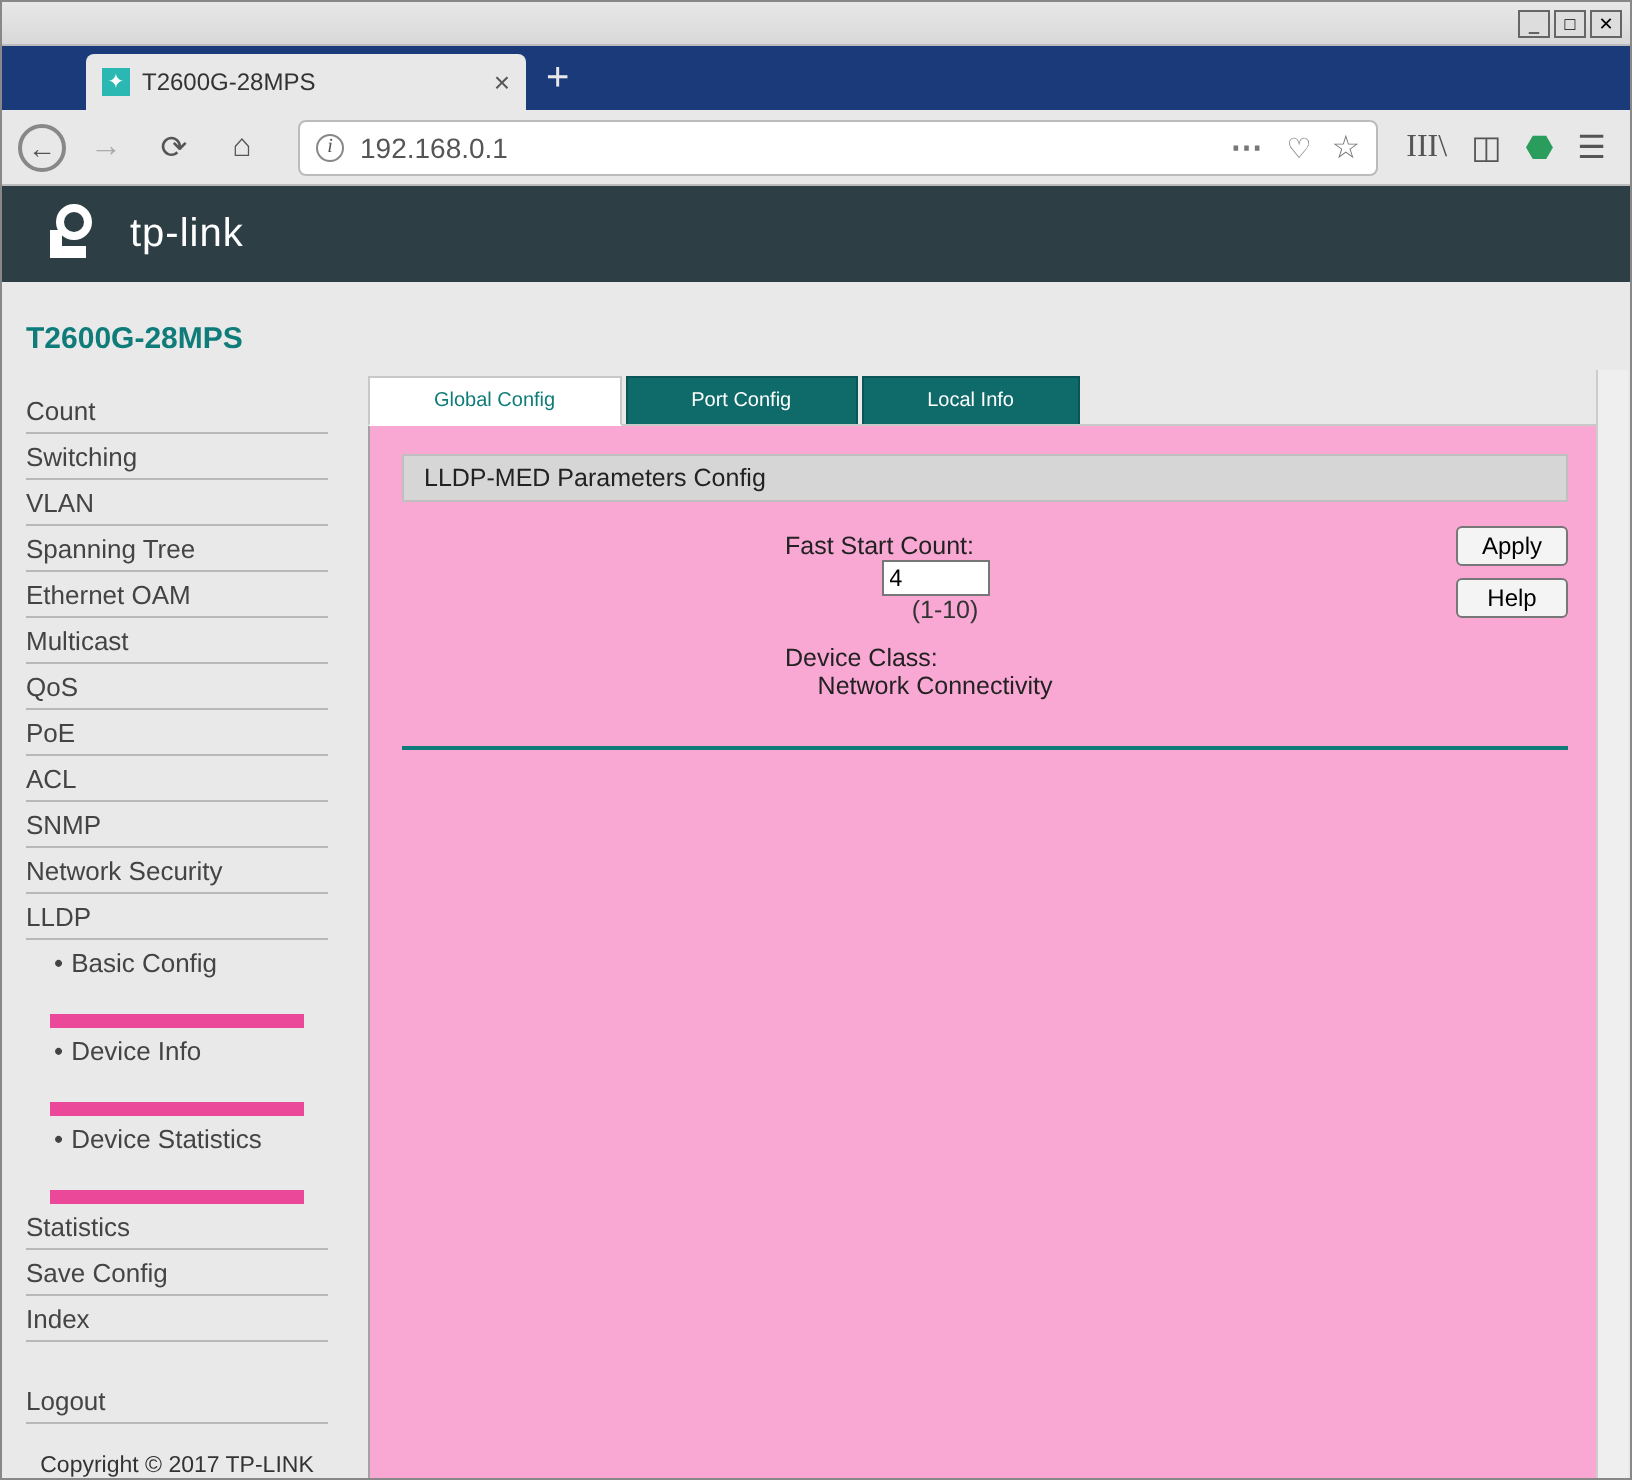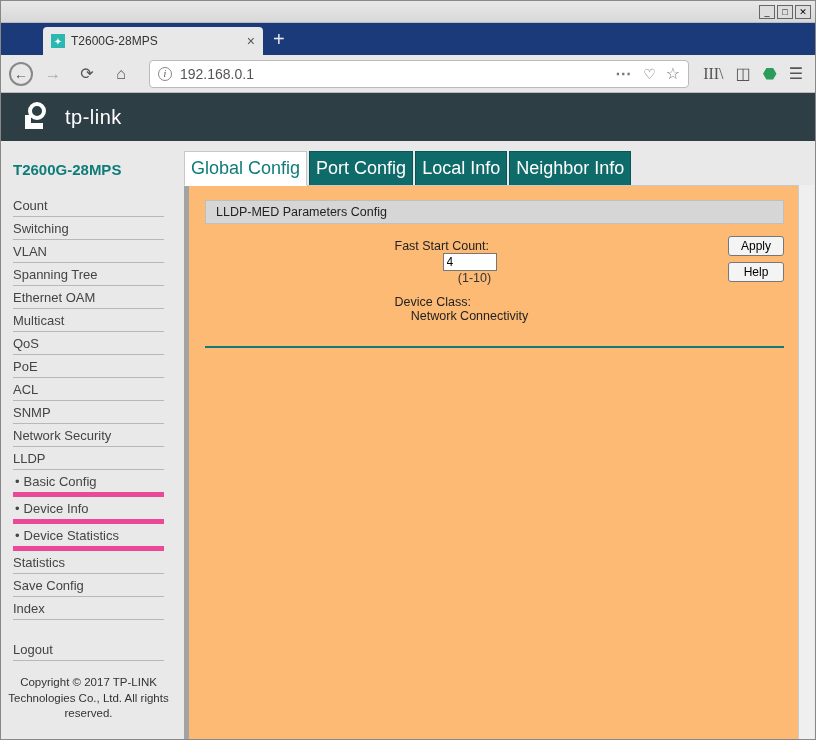--- a/index.html
+++ b/index.html
@@ -182,23 +182,23 @@
   }
   .nav-item {
     padding: 4px 0 3px;
     margin: 0 12px;
     border-bottom: 1px solid #b8b8b8;
     color: #444;
     font-size: 13px;
     cursor: pointer;
   }
   .sub-item {
-    padding: 4px 0 3px 2px;
-    margin: 0 12px;
-    border-bottom: 5px solid #ec4899;
+    padding: 4px 0 18px 2px;
+    margin: 0 24px;
+    border-bottom: 7px solid #ec4899;
     color: #444;
     font-size: 13px;
     cursor: pointer;
   }
   .sub-item.active {
     background: #fff;
     margin: 0;
     padding: 4px 12px 3px 14px;
     font-weight: bold;
     border-bottom: 1px solid #b8b8b8;
@@ -223,41 +223,42 @@
     display: flex;
     flex-direction: column;
     padding: 10px 14px 0 8px;
   }
   .tabs-row {
     display: flex;
     gap: 0;
     border-bottom: 1px solid #c8c8c8;
   }
   .tab {
-    padding: 6px 6px;
-    font-size: 18px;
+    padding: 6px 32px;
+    font-size: 10px;
     color: #fff;
     background: #0f6b6a;
     border: 1px solid #0a5555;
     border-bottom: none;
     cursor: pointer;
     margin-right: 2px;
+    margin-top: 37px;
   }
   .tab.active {
     background: #fff;
     color: #0f7c7a;
     border: 1px solid #c8c8c8;
     border-bottom: 1px solid #fff;
     margin-bottom: -1px;
   }
   .content {
-    background: #fdba74;
+    background: #f9a8d4;
     flex: 1;
     padding: 14px 16px;
-    border-left: 5px solid #a3a3a3;
+    border-left: 1px solid #a3a3a3;
     border-right: 1px solid #c8c8c8;
   }
   .section-header {
     background: #d6d6d6;
     border: 1px solid #bfbfbf;
     padding: 4px 10px;
     font-size: 12.5px;
     color: #222;
   }
   .form-area {
@@ -395,21 +396,20 @@
       <div class="nav-logout">Logout</div>
       <div class="copyright">Copyright © 2017
 TP-LINK Technologies Co., Ltd. All rights reserved.</div>
     </div>
 
     <div class="main">
       <div class="tabs-row">
         <div class="tab active">Global Config</div>
         <div class="tab">Port Config</div>
         <div class="tab">Local Info</div>
-        <div class="tab">Neighbor Info</div>
       </div>
       <div class="content">
         <div class="section-header">LLDP-MED Parameters Config</div>
         <div class="form-area">
           <div class="form-left">
             <div class="form-row">
               <span class="form-label">Fast Start Count:</span>
               <span class="form-field">
                 <input type="text" value="4" style="">
               </span>

